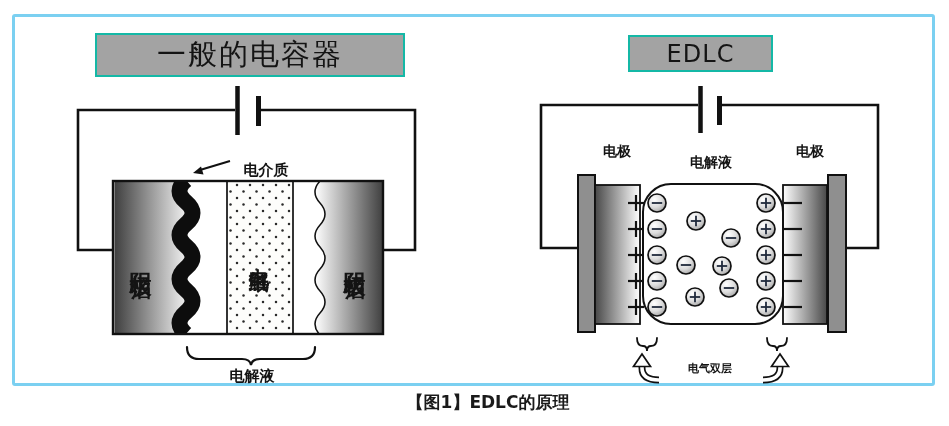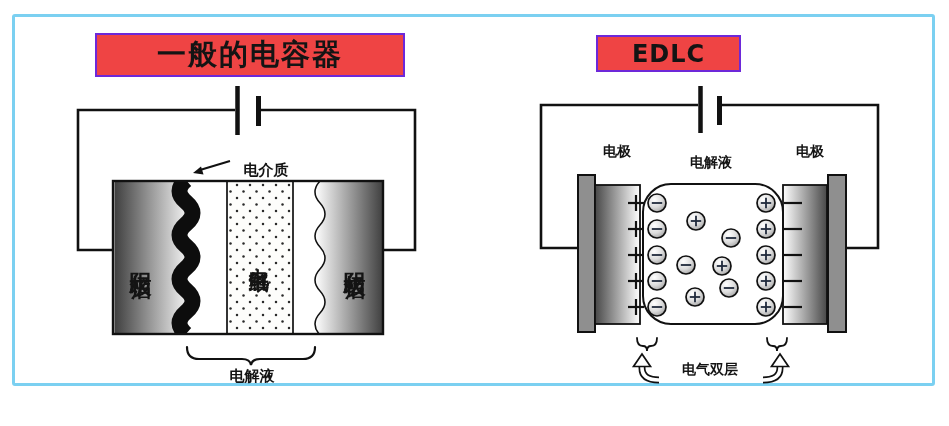--- a/index.html
+++ b/index.html
@@ -14,22 +14,22 @@
   .fig-svg{position:absolute;left:0;top:0;z-index:1;}
   .lbl{
     position:absolute;transform:translate(-50%,-50%);z-index:2;
     font-weight:bold;color:#141414;white-space:nowrap;line-height:1.05;
   }
   .vlbl{
     writing-mode:vertical-rl;text-orientation:upright;letter-spacing:2px;
   }
   .title-box{
     position:absolute;z-index:2;display:flex;align-items:center;justify-content:center;
-    background:#ef4444;border:2px solid #6d28d9;box-sizing:border-box;
-    font-weight:bold;color:#141414;
+    background:#a3a3a3;border:2px solid #14b8a6;box-sizing:border-box;
+    font-weight:normal;color:#141414;
   }
   .caption{
     position:absolute;z-index:2;transform:translateX(-50%);
     font-size:17px;font-weight:bold;color:#1a1a1a;white-space:nowrap;
   }
 </style>
 </head>
 <body>
 
 <div class="screen">
@@ -209,33 +209,34 @@
       <g>
         <path d="M763,380 Q780,380 780,368 L780,366" fill="none" stroke="#111" stroke-width="7"></path>
         <path d="M763,380 Q780,380 780,368 L780,366" fill="none" stroke="#fff" stroke-width="3.6"></path>
         <polygon points="780,354 771.5,366.5 788.5,366.5" fill="#ffffff" stroke="#111" stroke-width="1.7"></polygon>
       </g>
     </g>
   </svg>
 
   <div class="title-box" style="left:95px;top:33px;width:310px;height:44px;font-size:29px;letter-spacing:2px;">一般的电容器</div>
 
-  <div class="title-box" style="left:596px;top:35px;width:145px;height:37px;font-size:24px;letter-spacing:1px;">EDLC</div>
+  <div class="title-box" style="left:628px;top:35px;width:145px;height:37px;font-size:24px;letter-spacing:1px;">EDLC</div>
 
   <div class="lbl" style="left:266px;top:171px;font-size:15px;">电介质</div>
 
   <div class="lbl vlbl" style="left:141px;top:258px;font-size:22px;">阳极箔</div>
 
   <div class="lbl vlbl" style="left:259px;top:256px;font-size:20px;">电解纸</div>
 
   <div class="lbl vlbl" style="left:355px;top:258px;font-size:22px;">阴极箔</div>
 
   <div class="lbl" style="left:252px;top:377px;font-size:15px;">电解液</div>
 
   <div class="lbl" style="left:617px;top:151px;font-size:14px;">电极</div>
 
   <div class="lbl" style="left:711px;top:162px;font-size:14px;">电解液</div>
 
   <div class="lbl" style="left:810px;top:151px;font-size:14px;">电极</div>
 
-  <div class="lbl" style="left:710px;top:369px;font-size:14px;">电气双层</div>
-
+  <div class="lbl" style="left:710px;top:369px;font-size:11px;">电气双层</div>
+
+  <div class="caption" style="left:488px;top:391px;">【图1】EDLC的原理</div>
 </div>
 
 </body></html>

